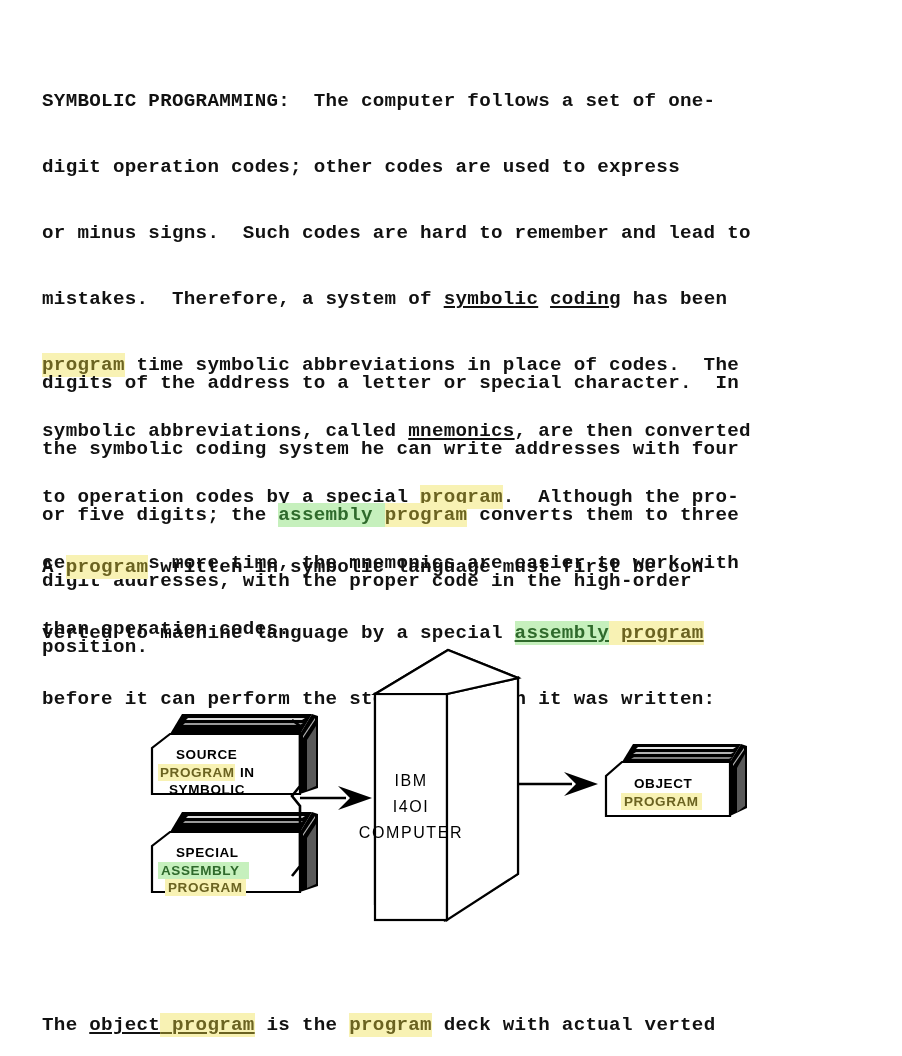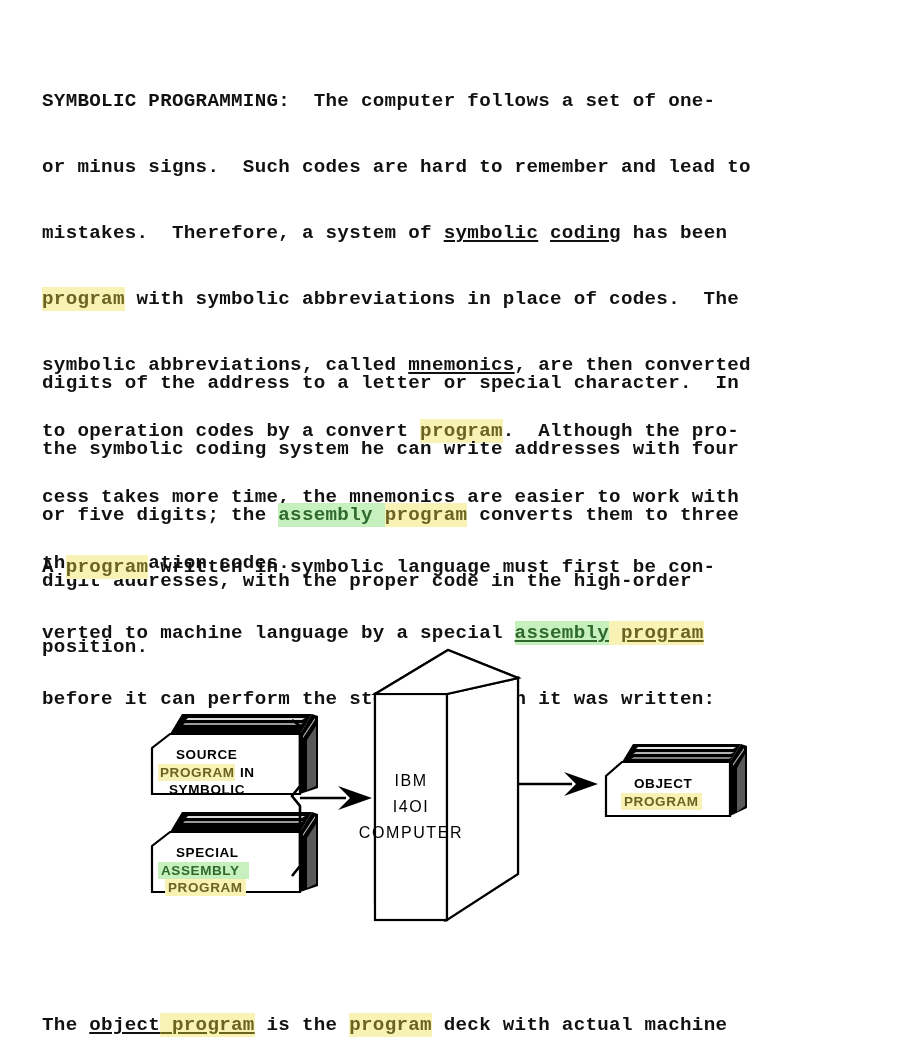--- a/index.html
+++ b/index.html
@@ -94,25 +94,26 @@
   .ink-fill { fill: #ffffff; stroke: #000000; stroke-width: 2.2; stroke-linejoin: miter; }
   .ink-line { fill: none; stroke: #000000; stroke-width: 2.6; stroke-linecap: butt; }
 </style>
 </head>
 <body>
 
 <div class="page">
 
   <div class="para" id="p1" style="top:46px;">
     <span class="ln">SYMBOLIC PROGRAMMING:  The computer follows a set of one-</span>
+    <span class="ln">digit operation codes; other codes are used to express</span>
     <span class="ln">or minus signs.  Such codes are hard to remember and lead to</span>
     <span class="ln"><span>mistakes.  Therefore, a system of </span><span class="u">symbolic</span><span> </span><span class="u">coding</span><span> has been</span></span>
-    <span class="ln"><span class="hl-y">program</span><span> with symbolic abbreviations in place of codes.  The</span></span>
+    <span class="ln"><span class="hl-y">program</span><span> time symbolic abbreviations in place of codes.  The</span></span>
     <span class="ln"><span>symbolic abbreviations, called </span><span class="u">mnemonics</span><span>, are then converted</span></span>
-    <span class="ln"><span>to operation codes by a convert </span><span class="hl-y">program</span><span>.  Although the pro-</span></span>
+    <span class="ln"><span>to operation codes by a special </span><span class="hl-y">program</span><span>.  Although the pro-</span></span>
     <span class="ln">cess takes more time, the mnemonics are easier to work with</span>
     <span class="ln">than operation codes.</span>
   </div>
 
   <div class="para" id="p2" style="top:328px;">
     <span class="ln">digits of the address to a letter or special character.  In</span>
     <span class="ln">the symbolic coding system he can write addresses with four</span>
     <span class="ln"><span>or five digits; the </span><span class="hl-g">assembly</span><span class="hl-g"> </span><span class="hl-y">program</span><span> converts them to three</span></span>
     <span class="ln">digit addresses, with the proper code in the high-order</span>
     <span class="ln">position.</span>
@@ -200,18 +201,18 @@
         <path class="ink-fill" d="M622 126 L730 126 L730 180 L606 180 L606 140 Z"></path>
         <text class="deck-label" x="634" y="152">OBJECT</text>
         <rect class="hlrect-y" x="621" y="157" width="81" height="17"></rect>
         <text class="deck-label txt-y" x="624" y="170">PROGRAM</text>
       </g>
 
     </svg>
   </div>
 
   <div class="para" id="p4" style="top:970px;">
-    <span class="ln"><span>The </span><span class="u">object</span><span class="hl-y u"> </span><span class="hl-y u">program</span><span> is the </span><span class="hl-y">program</span><span> deck with actual machine</span></span>
+    <span class="ln"><span>The </span><span class="u">object</span><span class="hl-y u"> </span><span class="hl-y u">program</span><span> is the </span><span class="hl-y">program</span><span> deck with actual verted</span></span>
     
     
   </div>
 
 </div>
 
 </body></html>

